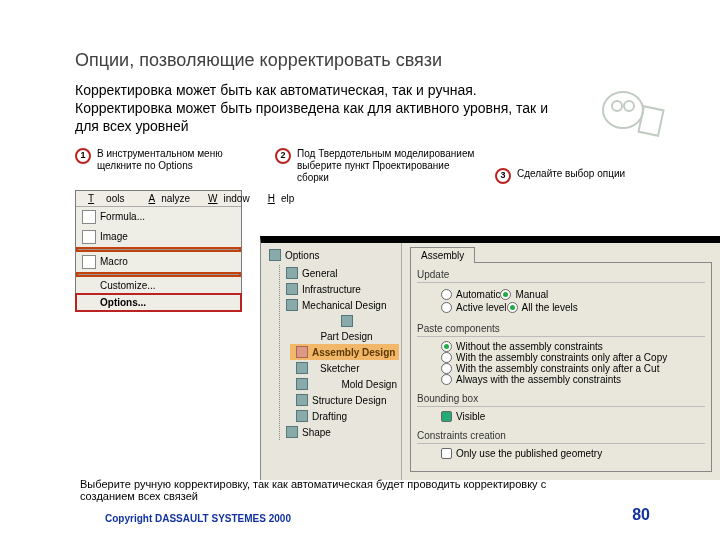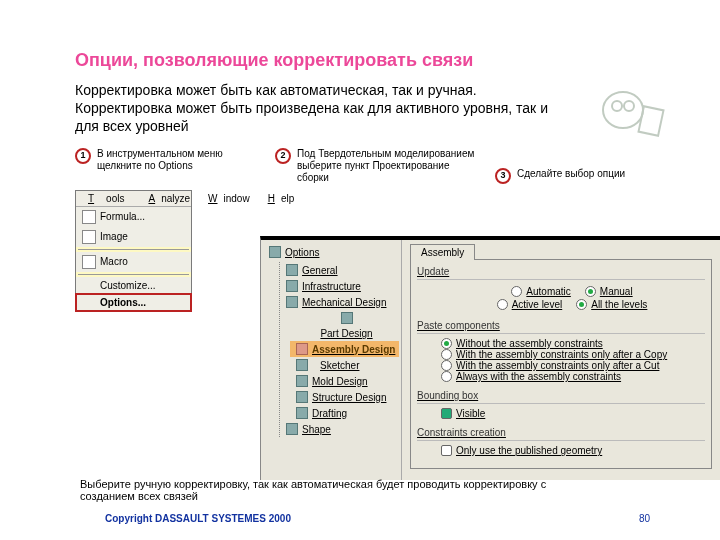--- a/index.html
+++ b/index.html
@@ -3,87 +3,86 @@
 <meta charset="utf-8">
 <style>
   * { box-sizing: border-box; margin: 0; padding: 0; }
   body {
     width: 720px; height: 540px;
     font-family: Arial, "Helvetica Neue", sans-serif;
     background: #fff; color: #000;
     position: relative; overflow: hidden;
   }
   .slide { padding: 50px 65px 0 75px; }
-  .title { color: #ec4899; font-size: 18px; font-weight: bold; margin-bottom: 10px; }
+  .title { color: #404040; font-size: 18px; font-weight: normal; margin-bottom: 10px; }
   .intro { font-size: 14px; line-height: 1.3; margin-bottom: 12px; max-width: 480px; }
   .mascot { position: absolute; top: 80px; right: 55px; opacity: .6; }
 
   .steps { display: flex; gap: 20px; align-items: flex-start; margin-bottom: 6px; }
   .step { display: flex; gap: 6px; align-items: flex-start; font-size: 10px; line-height: 1.2; }
   .step.s1 { flex: 0 0 160px; }
   .step.s2 { flex: 0 0 200px; margin-left: 20px; }
   .step.s3 { margin-top: 20px; }
   .num {
     width: 16px; height: 16px; border: 2px solid #b22; border-radius: 50%;
     font-size: 9px; font-weight: bold; color: #000;
     display: flex; align-items: center; justify-content: center; flex: none;
     background: #fff;
   }
 
   .panels { display: flex; gap: 40px; align-items: flex-start; }
   .toolsmenu {
-    width: 117px; background: #fef9c3; border: 1px solid #7a7a7a;
+    width: 167px; background: #c2410c; border: 1px solid #7a7a7a;
     font-size: 10px; color: #000;
   }
   .menubar { display: flex; background: #efede5; border-bottom: 1px solid #aaa; }
   .menubar span { padding: 2px 6px; }
   .menubar .u { text-decoration: underline; }
   .mi { display: flex; align-items: center; gap: 4px; padding: 3px 6px; background: #efeee6; }
   .mi .ic { width: 14px; height: 14px; display: inline-block; border: 1px solid #888; background: #fff; }
   .sep { height: 1px; background: #999; margin: 2px 2px; }
   .mi.sel { outline: 2px solid #b22; outline-offset: -1px; font-weight: bold; }
 
   .optwin {
     position: absolute; left: 260px; top: 236px; right: 0; bottom: 60px;
-    background: #e8e6dc; border-top: 4px solid #000000; border-left: 1px solid #888;
+    background: #e8e6dc; border-top: 7px solid #000000; border-left: 1px solid #888;
     overflow: hidden;
-    text-decoration: underline;
   }
   .optwin .inner { display: flex; height: 100%; }
   .treepane { width: 140px; padding: 6px 2px 6px 8px; font-size: 10px; }
   .tree-root { display: flex; align-items: center; gap: 4px; margin-bottom: 4px; }
   .tree-items { margin-left: 10px; border-left: 1px dotted #888; }
   .ti { display: flex; align-items: center; gap: 4px; padding: 2px 2px 2px 6px; white-space: nowrap; }
   .ti.sel { background: #f3b76a; color: #5a3a00; font-weight: bold; }
   .ti .ic, .tree-root .ic { width: 12px; height: 12px; background: #8aa; border: 1px solid #577; display: inline-block; }
   .ti.sel .ic { background: #d98; border-color: #a65; }
 
   .propspane {
     flex: 1; background: #e9e7dc; padding: 4px 8px 8px 8px; font-size: 10px;
     border-left: 1px solid #aaa;
   }
   .tab { display: inline-block; padding: 2px 10px; background: #e9e7dc; border: 1px solid #888; border-bottom: none; font-size: 10px; }
   .panelbody { border: 1px solid #888; background: #e9e7dc; padding: 4px 6px 6px 6px; margin-top: -1px; }
   .group .glabel { color: #333; margin: 2px 0 2px 0; }
   .group .ginner { background: #e9e7dc; border-top: 1px solid #bbb; padding: 4px 2px 6px 24px; }
-  .radio-row { display: flex; gap: 14px; margin: 2px 0; align-items: center; justify-content: center; }
+  .radio-row { display: flex; margin: 2px 0; align-items: center; }
   .radio, .check {
     width: 11px; height: 11px; display: inline-block; border-radius: 50%;
     border: 1px solid #666; background: #fff; flex: none; position: relative;
   }
   .radio.sel::after {
     content: ""; position: absolute; inset: 2px; border-radius: 50%; background: #2a4;
   }
   .check { border-radius: 2px; }
   .check.sel { background: #2a7; }
   .opt { display: flex; gap: 4px; align-items: center; }
 
   .footnote { position: absolute; left: 80px; bottom: 38px; font-size: 11px; max-width: 520px; }
   .copyright { position: absolute; left: 105px; bottom: 16px; font-size: 10px; font-weight: bold; color: #1232a0; }
-  .pagenum { position: absolute; right: 70px; bottom: 16px; font-size: 10px; font-weight: normal; color: #1232a0; }
+  .pagenum { position: absolute; right: 70px; bottom: 16px; font-size: 16px; font-weight: bold; color: #1232a0; }
 </style>
 </head>
 <body>
 
 <div class="slide">
   <div class="title">Опции, позволяющие корректировать связи</div>
   <div class="intro">Корректировка может быть как автоматическая, так и ручная. Корректировка может быть произведена как для активного уровня, так и для всех уровней</div>
 
   <svg class="mascot" width="70" height="60">
     <ellipse cx="28" cy="30" rx="20" ry="18" fill="none" stroke="#9a9" stroke-width="2"></ellipse>
@@ -166,21 +165,21 @@
             <span>Part Design</span>
           </div>
           <div class="ti sel" style="margin-left: 10px;">
             <span class="ic"></span>
             <span>Assembly Design</span>
           </div>
           <div class="ti" style="margin-left: 10px; gap: 12px;">
             <span class="ic"></span>
             <span>Sketcher</span>
           </div>
-          <div class="ti" style="margin-left: 10px;">
+          <div class="ti" style="margin-left: 10px; justify-content: space-between;">
             <span class="ic"></span>
             <span>Mold Design</span>
           </div>
           <div class="ti" style="margin-left: 10px;">
             <span class="ic"></span>
             <span>Structure Design</span>
           </div>
           <div class="ti" style="margin-left: 10px;">
             <span class="ic"></span>
             <span>Drafting</span>

